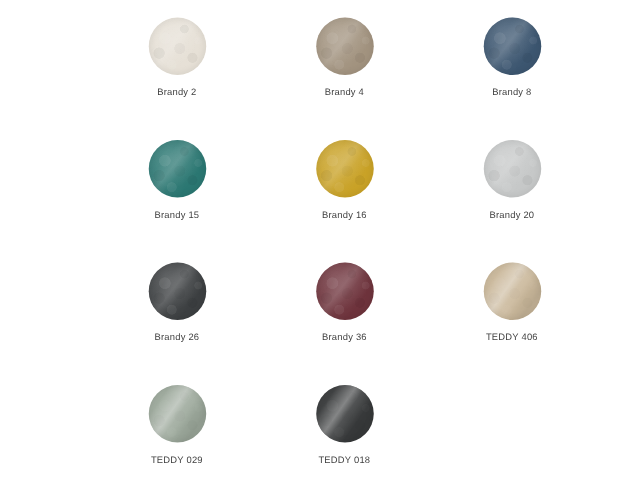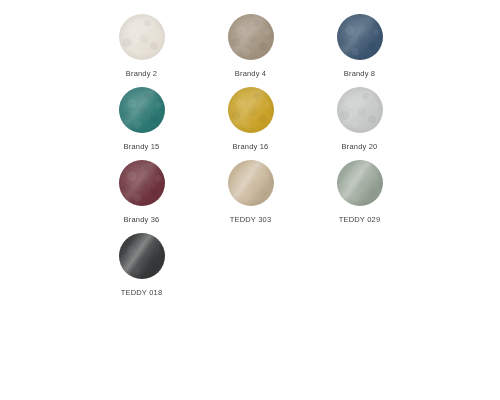--- a/index.html
+++ b/index.html
@@ -22,20 +22,21 @@
   }
 
   .swatch-grid {
     position: absolute;
     left: 87px;
     top: 14px;
     width: 327px;
     display: grid;
     grid-template-columns: repeat(3, 109px);
     grid-auto-rows: 73px;
+    gap: 25px;
   }
 
   .swatch-cell {
     position: relative;
     display: flex;
     flex-direction: column;
     align-items: center;
     justify-content: flex-start;
   }
 
@@ -163,34 +164,42 @@
       </div>
       <div class="swatch-cell">
         <div class="swatch-disc" style="background: rgb(198, 200, 200);">
           <span class="sheen"></span>
           <span class="grain"></span>
           <span class="edge"></span>
         </div>
         <div class="swatch-label">Brandy 20</div>
       </div>
       <div class="swatch-cell">
+        <div class="swatch-disc" style="background: rgb(60, 63, 65);">
+          <span class="sheen"></span>
+          <span class="grain"></span>
+          <span class="edge"></span>
+        </div>
+        <div class="swatch-label">Brandy 26</div>
+      </div>
+      <div class="swatch-cell">
         <div class="swatch-disc" style="background: rgb(110, 51, 60);">
           <span class="sheen"></span>
           <span class="grain"></span>
           <span class="edge"></span>
         </div>
         <div class="swatch-label">Brandy 36</div>
       </div>
       <div class="swatch-cell">
         <div class="swatch-disc gloss" style="background: rgb(203, 185, 156);">
           <span class="sheen"></span>
           <span class="grain"></span>
           <span class="edge"></span>
         </div>
-        <div class="swatch-label">TEDDY 303</div>
+        <div class="swatch-label">TEDDY 406</div>
       </div>
       <div class="swatch-cell">
         <div class="swatch-disc gloss" style="background: rgb(158, 170, 157);">
           <span class="sheen"></span>
           <span class="grain"></span>
           <span class="edge"></span>
         </div>
         <div class="swatch-label">TEDDY 029</div>
       </div>
       <div class="swatch-cell">

